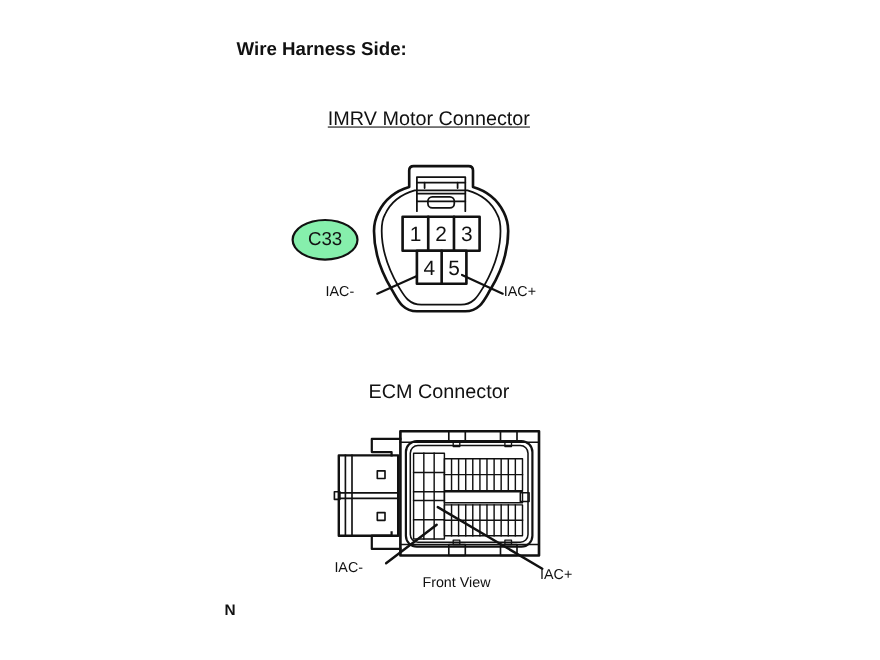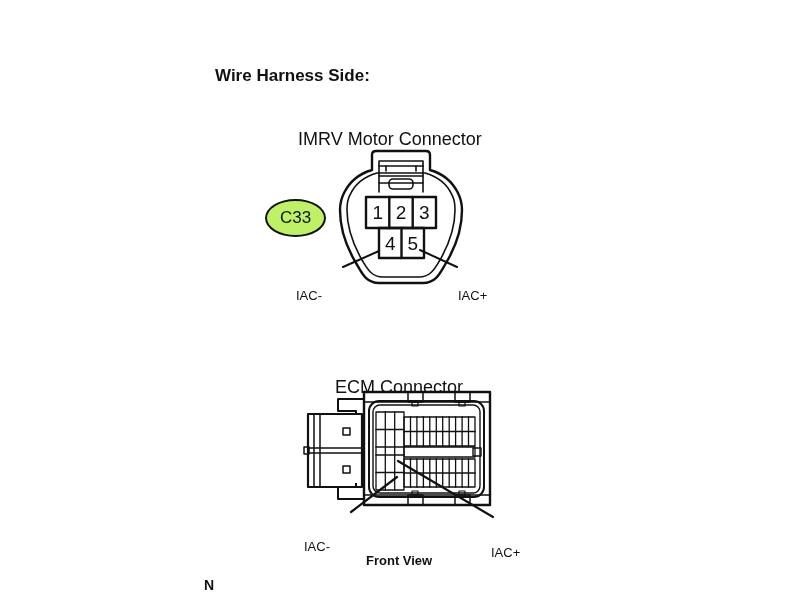--- a/index.html
+++ b/index.html
@@ -4,32 +4,32 @@
 <style>
   html,body{margin:0;padding:0;background:#ffffff;}
   #page{
     position:relative;
     width:800px;height:600px;
     background:#ffffff;
     font-family:"Liberation Sans", sans-serif;
     color:#111111;
     overflow:hidden;
   }
-  .label{position:absolute;white-space:nowrap;line-height:1.1;margin-top:31px;}
+  .label{position:absolute;white-space:nowrap;line-height:1.1;}
   .t-main{font-size:17px;font-weight:bold;}
   .t-sub{font-size:18px;}
   .t-pinlabel{font-size:13px;}
   .t-note{font-size:14px;font-weight:bold;}
   .oval{
     position:absolute;
     border:2.5px solid #111111;
     border-radius:50%;
     display:flex;align-items:center;justify-content:center;
     font-size:17px;
-    background:#bef264;
+    background:#86efac;
   }
   #art{position:absolute;left:0;top:0;}
   svg *{vector-effect:non-scaling-stroke;}
   svg text{font-family:"Liberation Sans", sans-serif;fill:#111111;}
   .pin-num{font-size:19px;}
 </style>
 </head>
 <body>
 
 <div id="page">
@@ -151,31 +151,31 @@
         </g>
       </g>
 
       <line x1="351" y1="512" x2="397" y2="477" stroke-width="2.2" stroke-linecap="round"></line>
       <line x1="493" y1="517" x2="398" y2="461" stroke-width="2.2" stroke-linecap="round"></line>
     </g>
   </svg>
 
   <div class="label t-main" style="left:215px;top:36px;">Wire Harness Side:</div>
 
-  <div class="label t-sub" style="left:298px;top:99px;">IMRV Motor Connector</div>
+  <div class="label t-sub" style="left:298px;top:99px;text-decoration:underline;">IMRV Motor Connector</div>
 
   <div class="oval" style="left:265px;top:199px;width:57px;height:34px;">
     <span>C33</span>
   </div>
 
   <div class="label t-pinlabel" style="left:296px;top:258px;">IAC-</div>
   <div class="label t-pinlabel" style="left:458px;top:258px;">IAC+</div>
 
   <div class="label t-sub" style="left:335px;top:347px;">ECM Connector</div>
 
 
   <div class="label t-pinlabel" style="left:304px;top:509px;">IAC-</div>
   <div class="label t-pinlabel" style="left:491px;top:515px;">IAC+</div>
-  <div class="label t-pinlabel" style="left:366px;top:523px;font-weight:bold;">Front View</div>
+  <div class="label t-pinlabel" style="left:384px;top:523px;">Front View</div>
 
   <div class="label t-note" style="left:204px;top:547px;">N</div>
 
 </div>
 
 </body></html>

